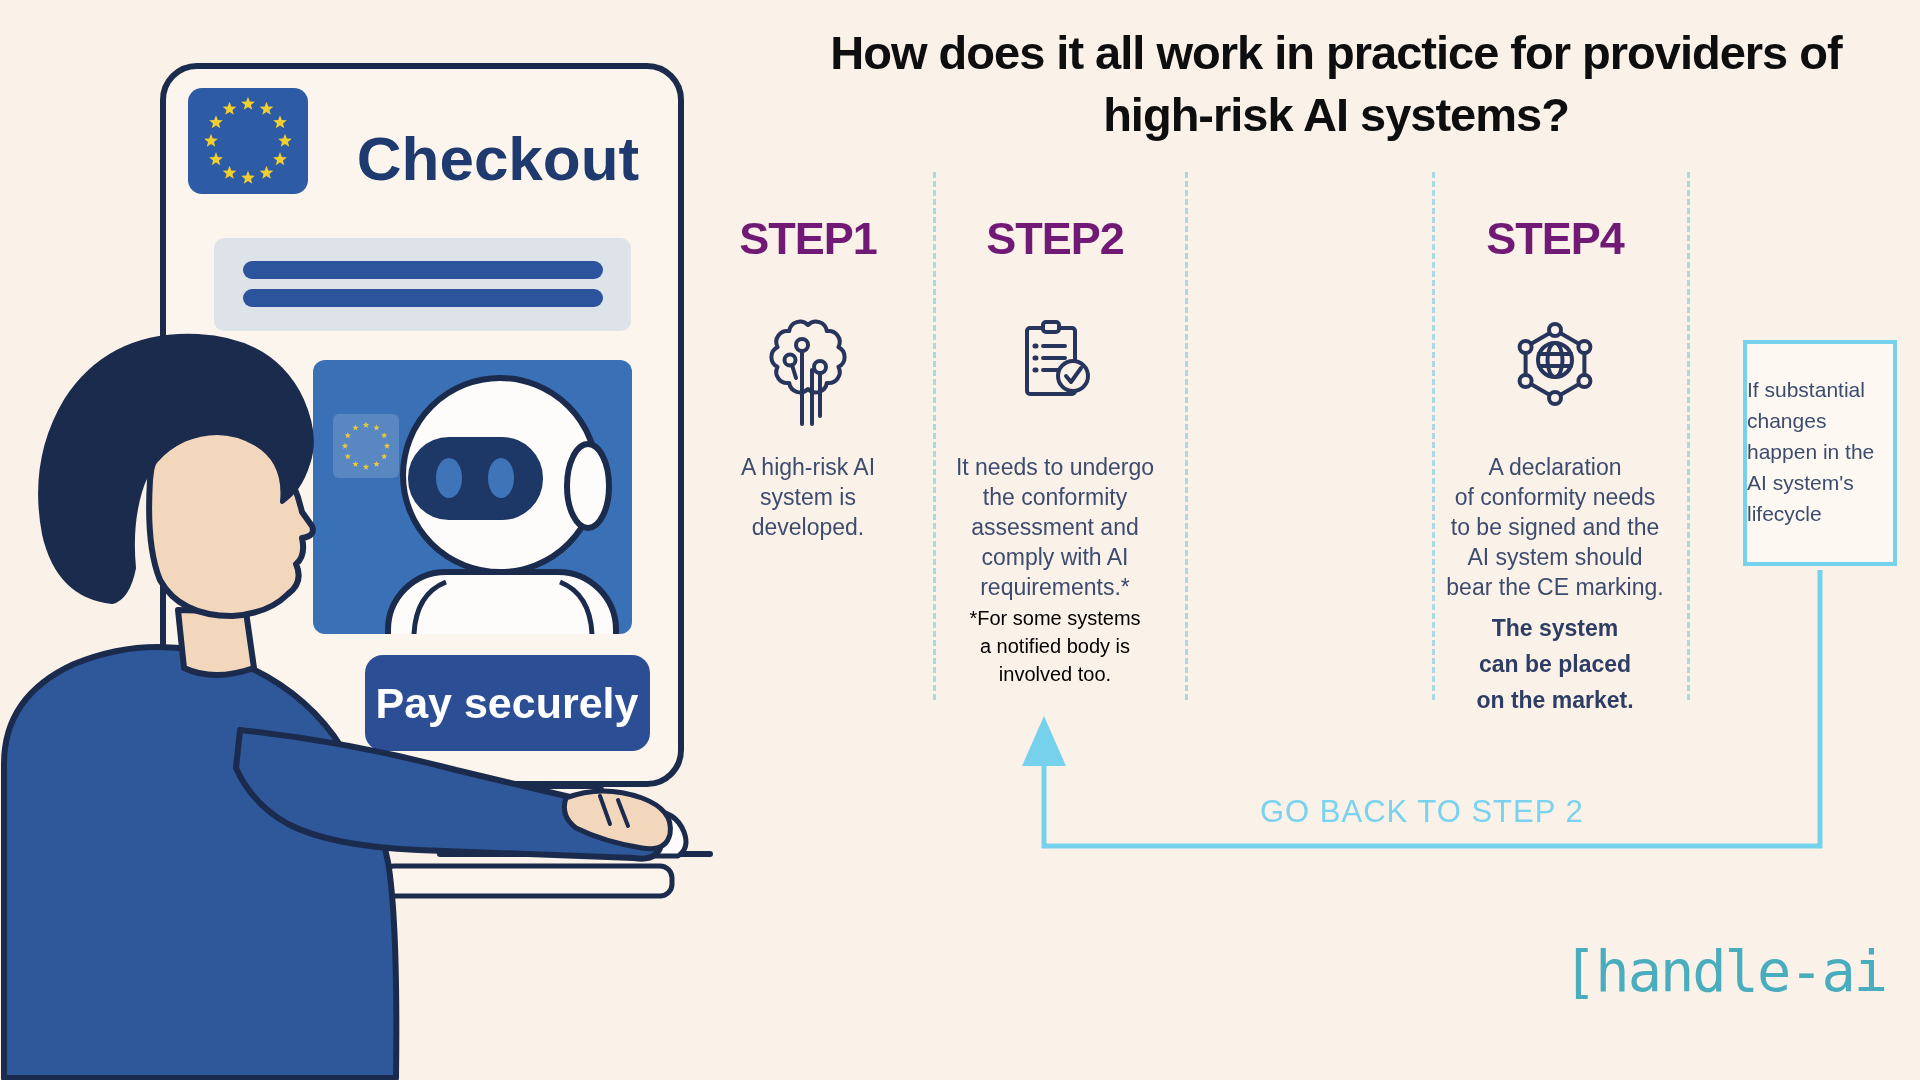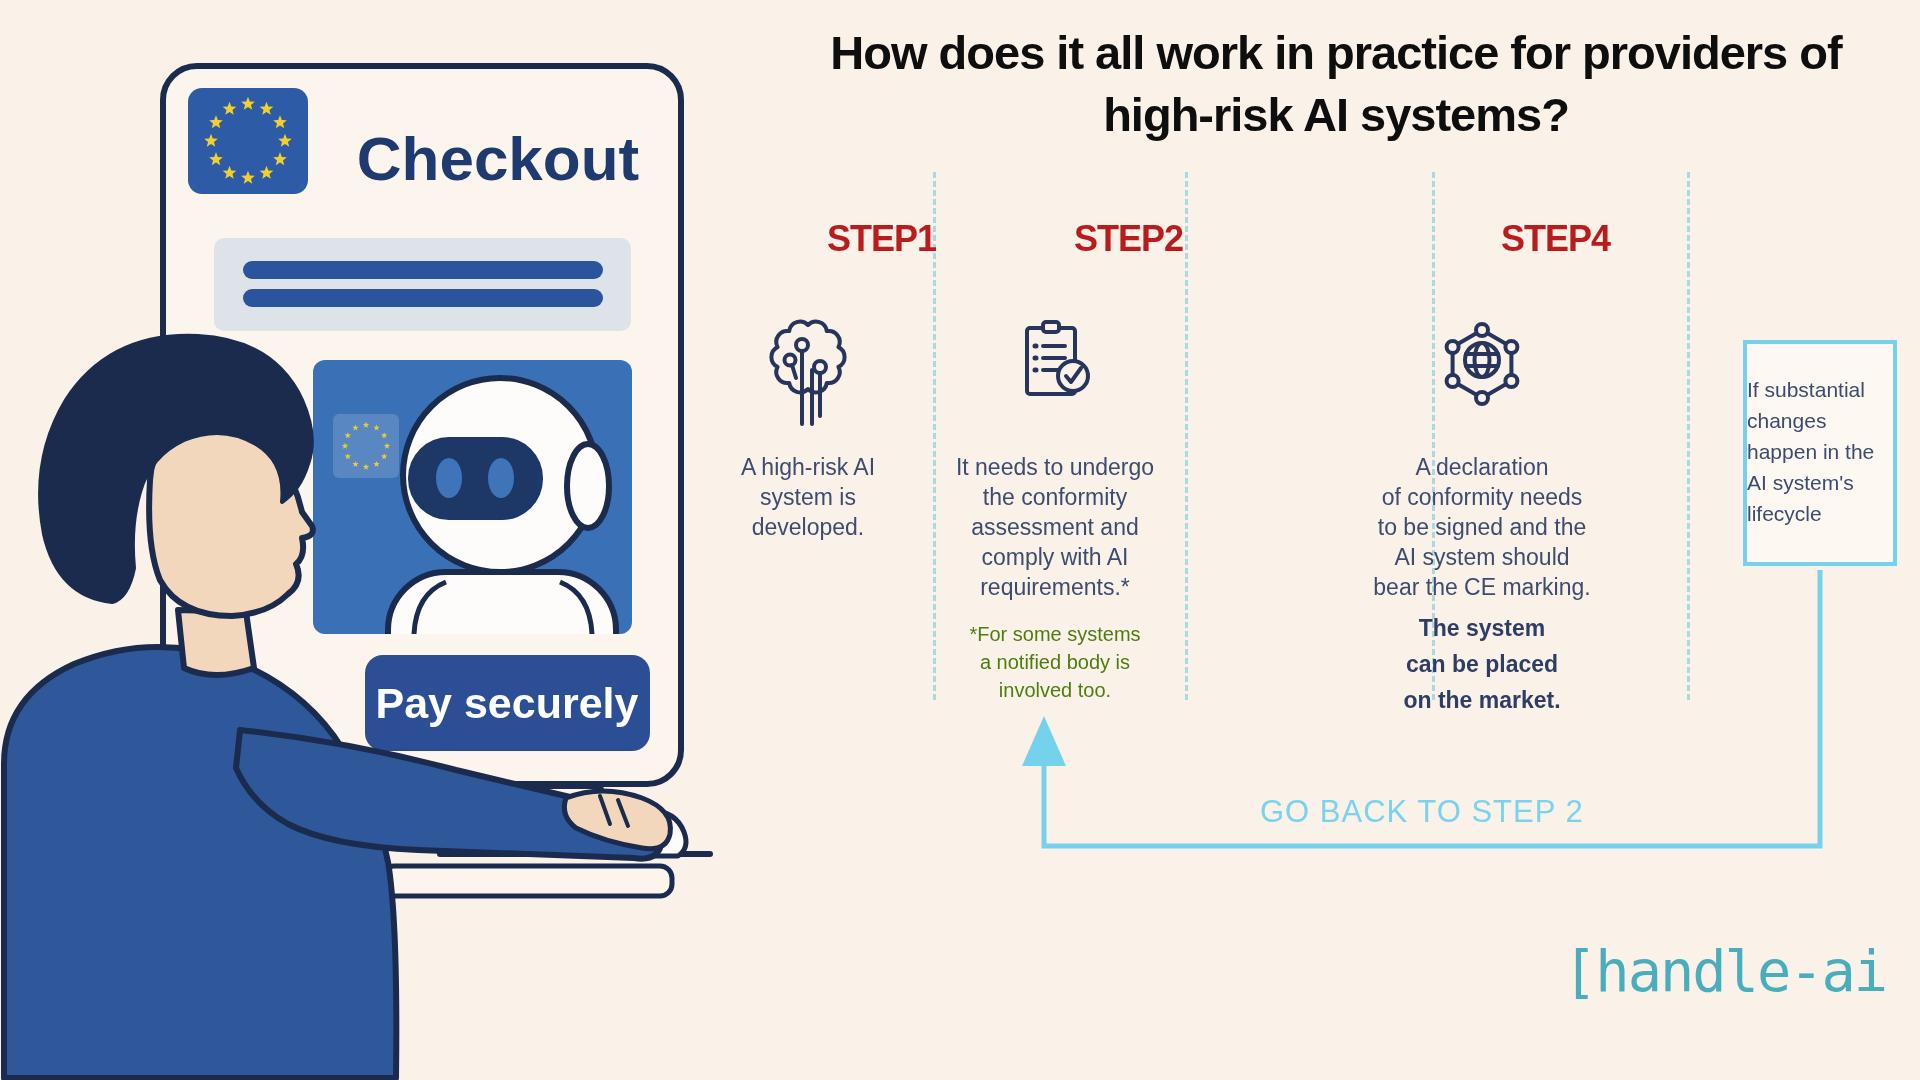--- a/index.html
+++ b/index.html
@@ -5,26 +5,26 @@
   html,body{margin:0;padding:0;}
   body{width:1920px;height:1080px;overflow:hidden;background:#faf1e9;font-family:"Liberation Sans",sans-serif;}
   .canvas{position:relative;width:1920px;height:1080px;background:#faf1e9;}
 
   
   .title{position:absolute;left:731px;top:22px;width:1210px;text-align:center;
          color:#0e0e0e;font-weight:700;font-size:47px;line-height:62px;letter-spacing:-1px;}
 
   
   .step-col{position:absolute;top:214px;width:256px;text-align:center;}
-  .step-header{font-size:36px;font-weight:800;color:#b91c1c;letter-spacing:-1px;line-height:50px;text-align:right;}
+  .step-header{font-size:45px;font-weight:800;color:#701a75;letter-spacing:-1px;line-height:50px;}
   .step-icon{margin:48px auto 0 auto;width:112px;height:116px;}
   .step-icon svg{display:block;width:112px;height:116px;}
   .step-text{margin-top:24px;font-size:23px;line-height:30px;color:#3d4c6e;white-space:pre-line;}
   .step-text-bold{margin-top:8px;font-size:23px;line-height:36px;color:#2e3d63;font-weight:700;white-space:pre-line;}
-  .footnote{margin-top:18px;font-size:20px;line-height:28px;color:#4d7c0f;white-space:pre-line;}
+  .footnote{margin-top:2px;font-size:20px;line-height:28px;color:#000000;white-space:pre-line;}
 
   
   .vsep{position:absolute;top:172px;height:528px;width:0;border-left:3px dashed #abd9e2;}
 
   
   .side-box{position:absolute;left:1743px;top:340px;width:154px;height:226px;box-sizing:border-box;
             border:4px solid #76d1ec;background:#fdf9f2;}
   .side-box .box-text{margin-top:30px;text-align:left;font-size:21px;line-height:31px;color:#3d4c6e;white-space:pre-line;}
 
   
@@ -178,21 +178,21 @@
 the conformity
 assessment and
 comply with AI
 requirements.*</div>
     <div class="footnote">*For some systems
 a notified body is
 involved too.</div>
   </div>
 
 
-  <div class="step-col" style="left:1354px">
+  <div class="step-col" style="left:1427px">
     <div class="step-header">STEP4</div>
     <div class="step-icon">
       <svg viewBox="0 0 100 116" fill="none" stroke="#27355c" stroke-width="4" stroke-linecap="round" stroke-linejoin="round">
         <path d="M50,18 L79.4,35 L79.4,69 L50,86 L20.6,69 L20.6,35 Z"></path>
         <circle cx="50" cy="48" r="17"></circle>
         <ellipse cx="50" cy="48" rx="7.5" ry="17"></ellipse>
         <path d="M34,42 L66,42 M34,54 L66,54"></path>
         <circle cx="50" cy="18" r="6" fill="#faf1e9"></circle>
         <circle cx="79.4" cy="35" r="6" fill="#faf1e9"></circle>
         <circle cx="79.4" cy="69" r="6" fill="#faf1e9"></circle>

